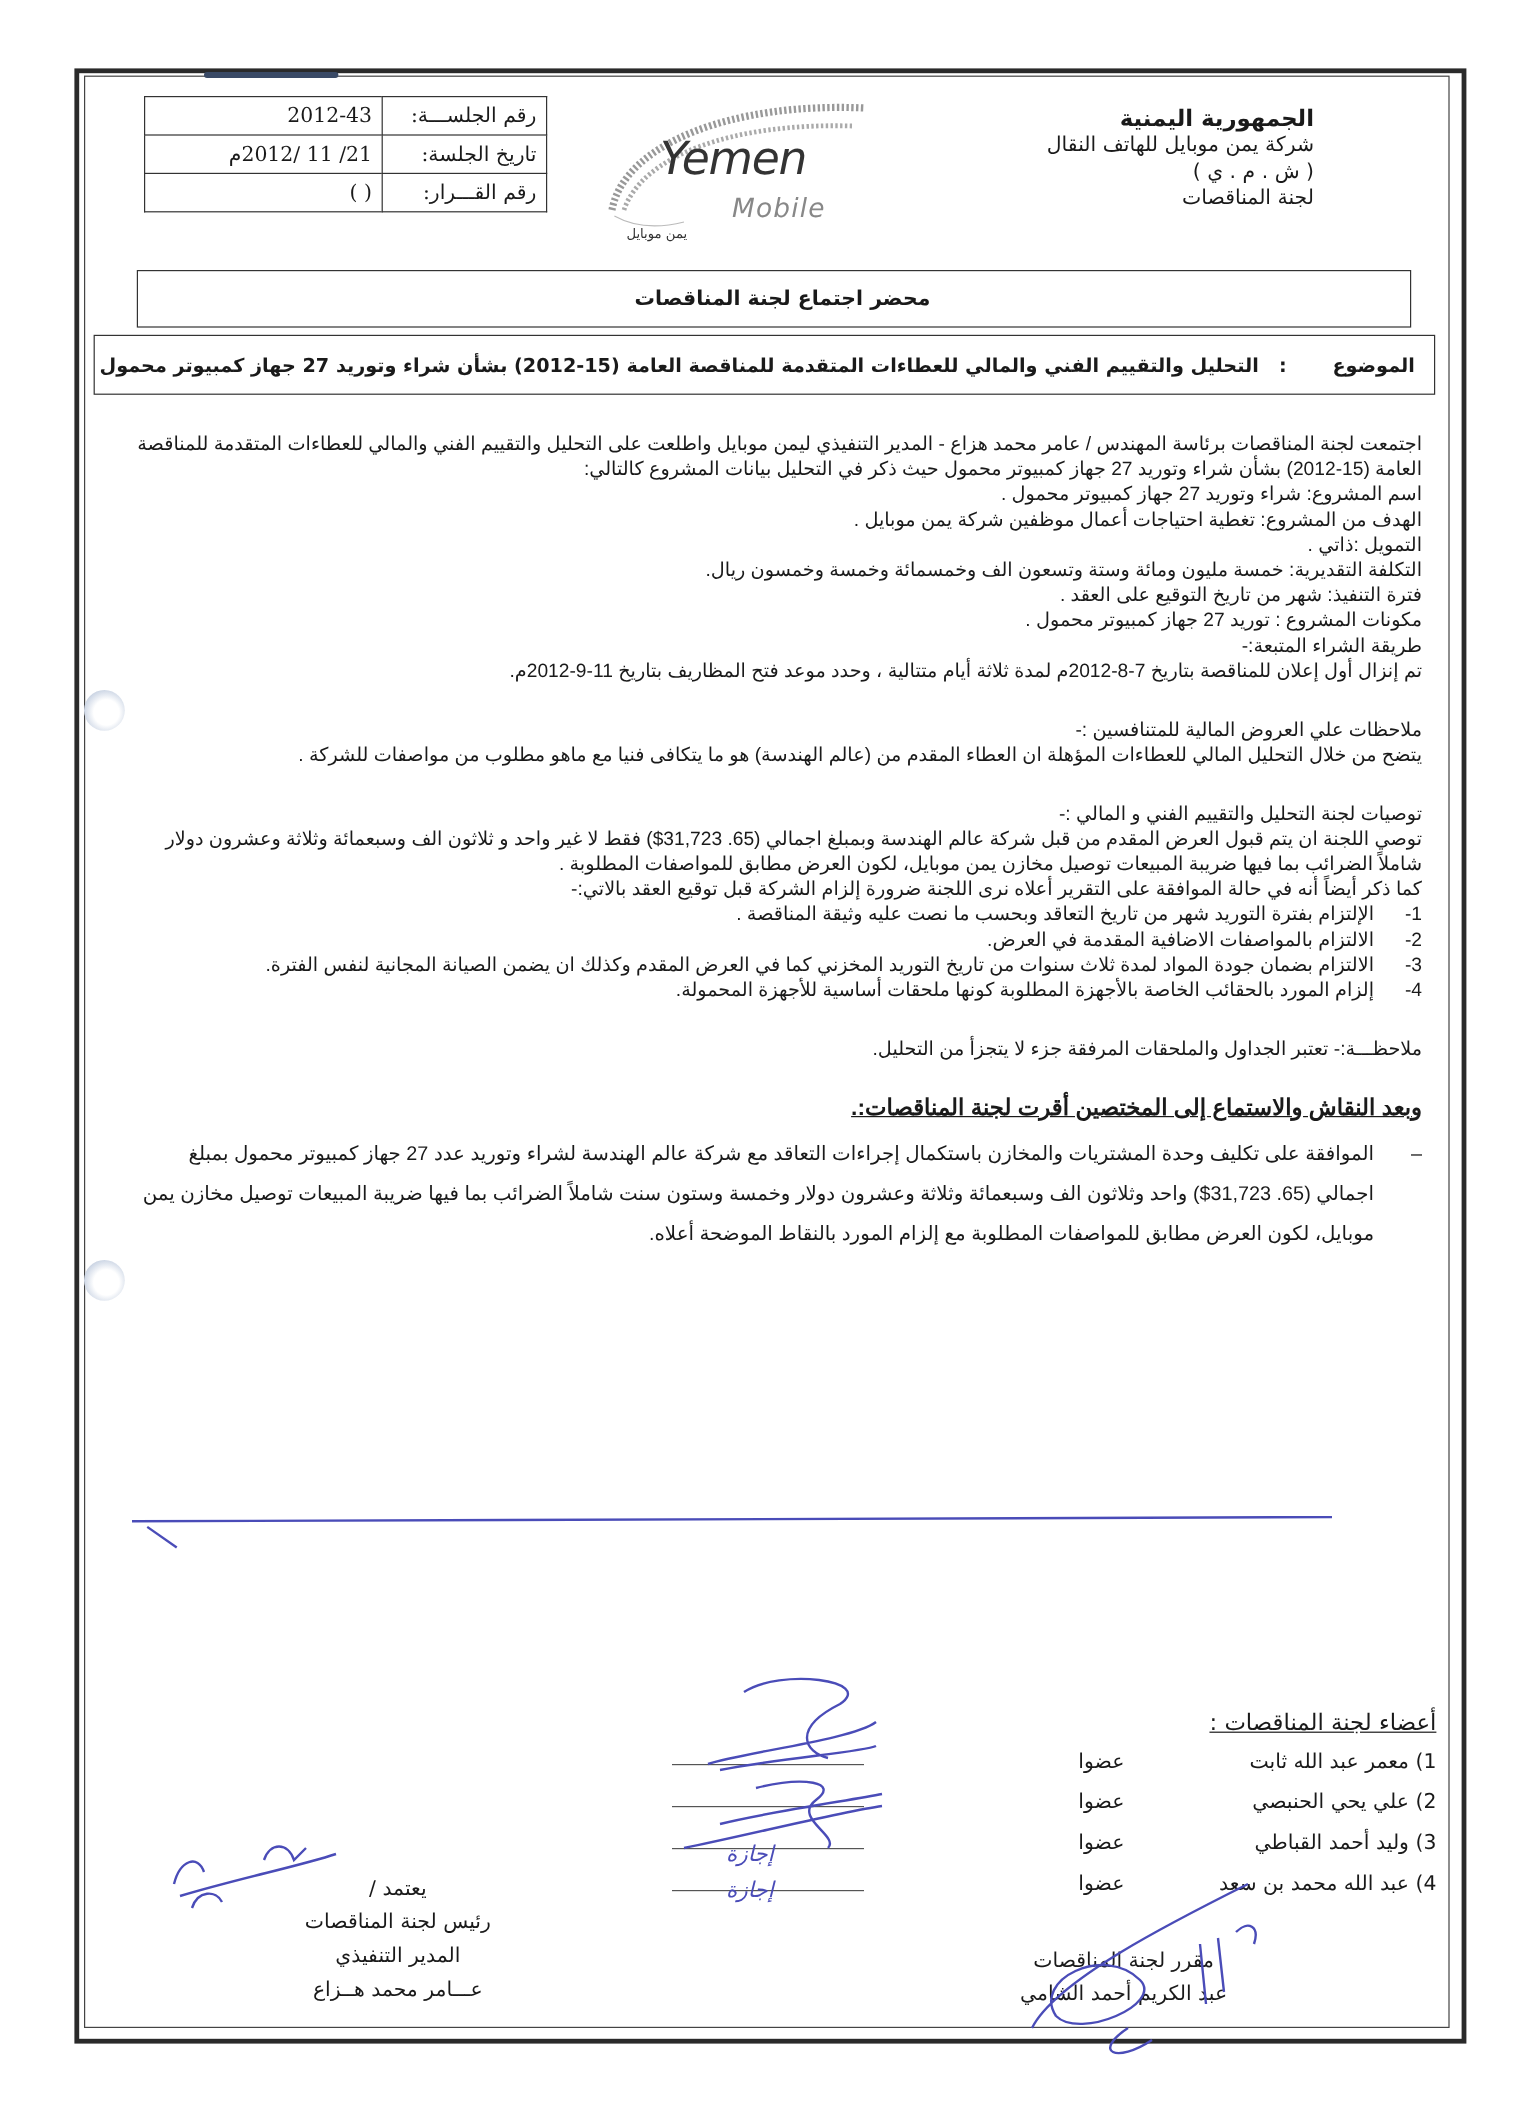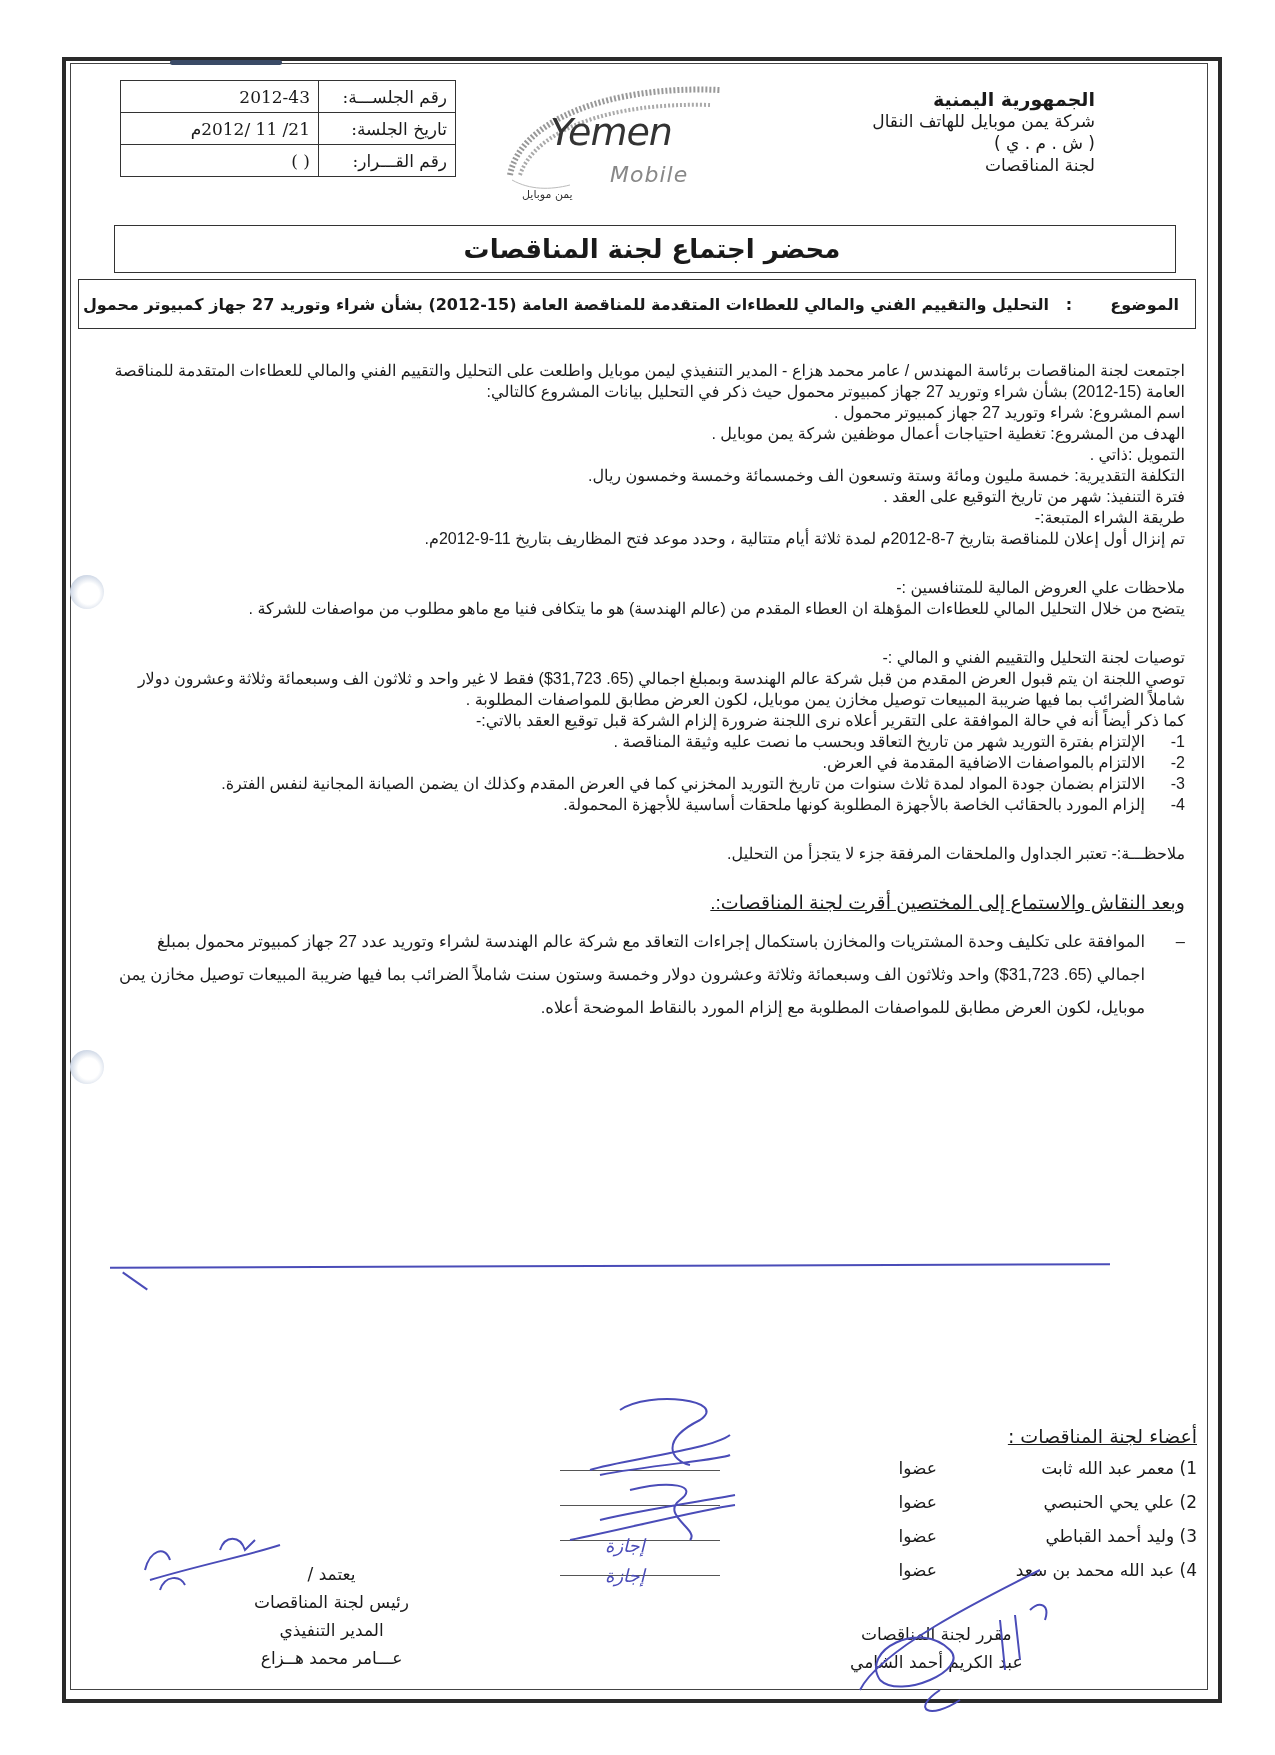--- a/index.html
+++ b/index.html
@@ -19,32 +19,32 @@
   .logo{position:absolute;left:490px;top:80px;width:240px;height:120px;}
   .logo .brand{position:absolute;left:60px;top:30px;font-family:"DejaVu Sans",sans-serif;font-style:italic;font-size:38px;color:#333;letter-spacing:-1px;}
   .logo .sub{position:absolute;left:120px;top:82px;font-family:"DejaVu Sans",sans-serif;font-style:italic;font-size:22px;color:#888;font-weight:200;letter-spacing:1px;}
   .logo .ar{position:absolute;left:32px;top:108px;font-size:11px;color:#333;direction:rtl;}
   
   .org{position:absolute;right:180px;top:88px;text-align:right;direction:rtl;}
   .org div{font-size:17px;line-height:22px;}
   .org .l1{font-weight:bold;font-size:19px;}
   
   .title-box{position:absolute;left:114px;top:225px;width:1060px;height:46px;border:1.5px solid #333;display:flex;align-items:center;justify-content:center;}
-  .title-box span{font-size:26px;font-weight:bold;direction:rtl;margin-left:14px;}
+  .title-box span{font-size:17px;font-weight:bold;direction:rtl;margin-left:14px;}
   .subject-box{position:absolute;left:78px;top:279px;width:1116px;height:48px;border:1.5px solid #333;direction:rtl;display:flex;align-items:center;font-size:16px;font-weight:bold;}
   .subject-box .lbl{width:90px;padding-right:16px;}
   .subject-box .colon{width:40px;text-align:center;}
   
   .body{position:absolute;left:110px;top:360px;width:1075px;direction:rtl;text-align:right;font-family:"Liberation Sans",sans-serif;font-size:16px;line-height:21px;}
   .body p{margin:0;}
   .gap{height:28px;}
   .list{margin:0;padding:0;list-style:none;}
   .list li{display:flex;}
   .list li .num{width:40px;flex:none;text-align:right;}
-  .decision-title{font-weight:normal;text-decoration:underline;font-size:19px;margin-top:12px;}
+  .decision-title{font-weight:bold;text-decoration:underline;font-size:19px;margin-top:12px;}
   .decision{display:flex;margin-top:12px;line-height:33px;font-size:16.5px;}
   .decision .dash{width:40px;flex:none;}
   .ink-line{position:absolute;left:110px;top:1265px;width:1000px;height:2px;background:#4a4cb8;transform:rotate(-0.2deg);}
   .ink-tick{position:absolute;left:120px;top:1280px;width:30px;height:2px;background:#4a4cb8;transform:rotate(35deg);}
   
   .members{position:absolute;right:78px;top:1425px;direction:rtl;font-family:"DejaVu Sans",sans-serif;font-size:17px;}
   .members .mt{text-decoration:underline;font-size:19px;margin-bottom:4px;}
   .members .row{display:flex;line-height:34px;}
   .members .nm{width:260px;}
   .members .role{width:60px;}
@@ -108,20 +108,21 @@
   <span>التحليل والتقييم الفني والمالي للعطاءات المتقدمة للمناقصة العامة (15-2012) بشأن شراء وتوريد 27 جهاز كمبيوتر محمول</span>
 </div>
 
 <div class="body">
   <p>اجتمعت لجنة المناقصات برئاسة المهندس / عامر محمد هزاع - المدير التنفيذي ليمن موبايل واطلعت على التحليل والتقييم الفني والمالي للعطاءات المتقدمة للمناقصة العامة (15-2012) بشأن شراء وتوريد 27 جهاز كمبيوتر محمول حيث ذكر في التحليل بيانات المشروع كالتالي:</p>
   <p>اسم المشروع: شراء وتوريد  27 جهاز كمبيوتر محمول .</p>
   <p>الهدف من المشروع: تغطية احتياجات أعمال موظفين شركة يمن موبايل .</p>
   <p>التمويل :ذاتي .</p>
   <p>التكلفة التقديرية: خمسة مليون ومائة وستة وتسعون الف وخمسمائة وخمسة وخمسون ريال.</p>
   <p>فترة التنفيذ: شهر من تاريخ التوقيع على العقد .</p>
+  <p>مكونات المشروع : توريد  27 جهاز كمبيوتر محمول .</p>
   <p>طريقة الشراء المتبعة:-</p>
   <p>تم إنزال أول إعلان للمناقصة بتاريخ 7-8-2012م لمدة ثلاثة أيام متتالية ، وحدد موعد فتح المظاريف بتاريخ 11-9-2012م.</p>
   <div class="gap"></div>
   <p>ملاحظات علي العروض المالية للمتنافسين :-</p>
   <p>يتضح من خلال التحليل المالي للعطاءات المؤهلة ان العطاء المقدم من (عالم الهندسة) هو ما يتكافى فنيا مع ماهو مطلوب من مواصفات للشركة .</p>
   <div class="gap"></div>
   <p>توصيات لجنة التحليل والتقييم الفني و المالي :-</p>
   <p>توصي اللجنة ان يتم قبول العرض المقدم من قبل شركة عالم الهندسة وبمبلغ اجمالي (65. 31,723$) فقط لا غير واحد و ثلاثون الف وسبعمائة وثلاثة وعشرون دولار شاملاً الضرائب بما فيها ضريبة المبيعات توصيل مخازن يمن موبايل، لكون العرض مطابق للمواصفات المطلوبة .</p>
   <p>كما ذكر أيضاً أنه في حالة الموافقة على التقرير أعلاه نرى اللجنة ضرورة إلزام الشركة قبل توقيع العقد بالاتي:-</p>
   <ul class="list">

